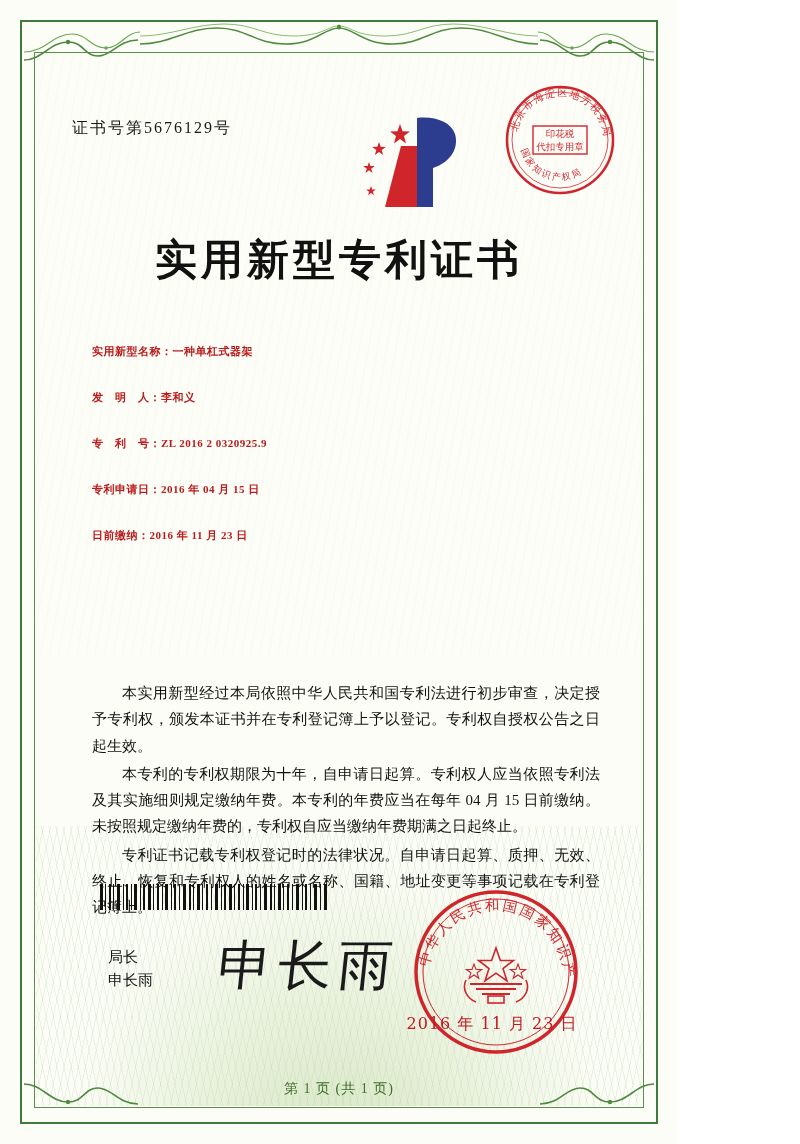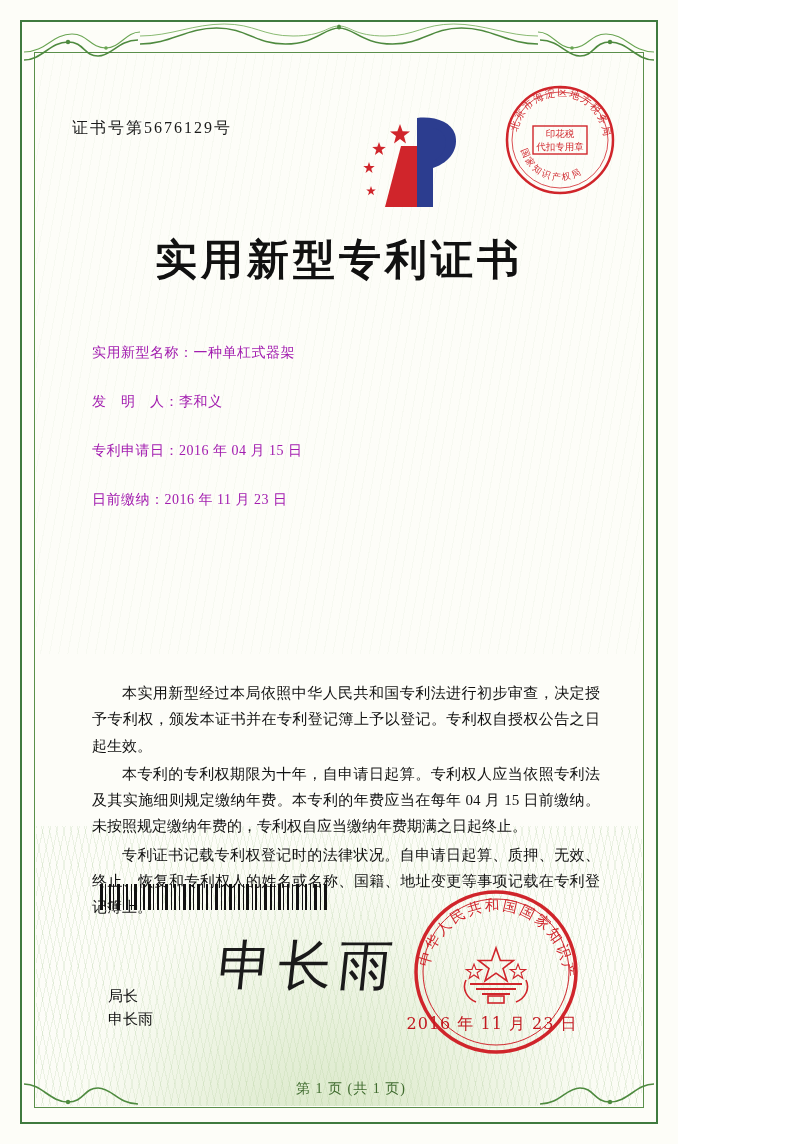--- a/index.html
+++ b/index.html
@@ -107,24 +107,25 @@
     font-family: "DejaVu Serif", serif;
   }
 
   .fields {
     position: absolute;
     left: 92px;
     top: 344px;
     right: 80px;
   }
   .field {
-    font-size: 14px;
-    color: #a21caf;
+    font-size: 11px;
+    color: #b91c1c;
     margin-bottom: 31px;
     white-space: nowrap;
+    font-weight: bold;
   }
   .field .lab {
     letter-spacing: 0.5px;
   }
   .field .val {
     letter-spacing: 0.5px;
   }
 
   .paras {
     position: absolute;
@@ -149,21 +150,20 @@
     height: 26px;
   }
 
   .signature-block {
     position: absolute;
     left: 108px;
     top: 946px;
     font-size: 15px;
     line-height: 1.55;
     color: #111;
-    margin-top: 39px;
   }
 
   .handsign {
     position: absolute;
     left: 218px;
     top: 930px;
     font-size: 54px;
     color: #1a1a1a;
     font-family: "DejaVu Serif", serif;
     transform: skewX(-6deg);
@@ -186,21 +186,21 @@
     text-align: center;
     font-size: 16px;
     color: #c2181f;
     letter-spacing: 1px;
     font-family: "DejaVu Serif", serif;
   }
 
   .footer {
     position: absolute;
     bottom: 46px;
-    left: 12px;
+    left: 0;
     width: 100%;
     text-align: center;
     font-size: 14px;
     color: #3f6b2e;
     letter-spacing: 1px;
   }
 </style>
 </head>
 <body>
 
@@ -287,20 +287,23 @@
   </div>
 
   <div class="title">实用新型专利证书</div>
 
   <div class="fields">
     <div class="field">
       <span class="lab">实用新型名称：</span><span class="val">一种单杠式器架</span>
     </div>
     <div class="field">
       <span class="lab">发　明　人：</span><span class="val">李和义</span>
+    </div>
+    <div class="field">
+      <span class="lab">专　利　号：</span><span class="val">ZL 2016 2 0320925.9</span>
     </div>
     <div class="field">
       <span class="lab">专利申请日：</span><span class="val">2016 年 04 月 15 日</span>
     </div>
     <div class="field">
       <span class="lab">日前缴纳：</span><span class="val">2016 年 11 月 23 日</span>
     </div>
   </div>
 
   <div class="paras">

